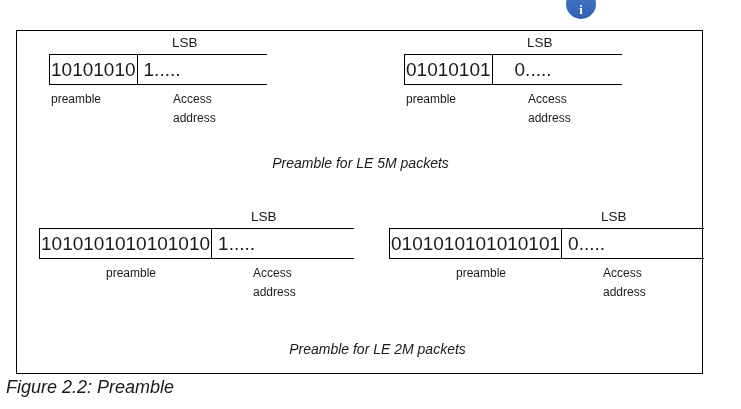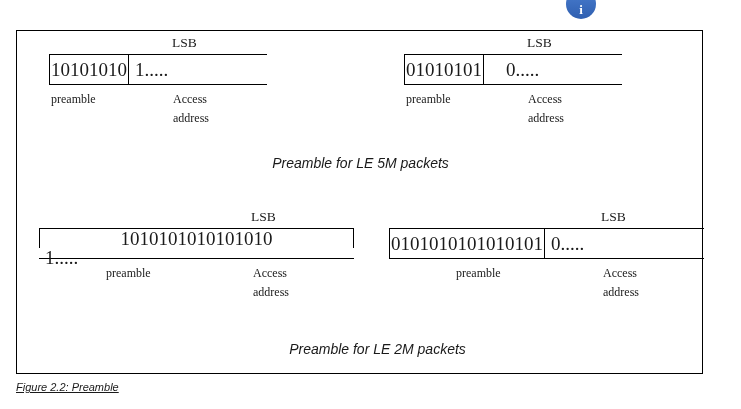--- a/index.html
+++ b/index.html
@@ -32,21 +32,21 @@
   
   .figure-frame{
     position:absolute;
     left:16px; top:30px;
     width:687px; height:344px;
     border:1.6px solid #000000;
     box-sizing:border-box;
   }
 
   
-  .packet{ position:absolute;font-family:Liberation Serif, serif; }
+  .packet{ position:absolute; }
 
   .lsb{
     position:absolute;
     font-size:13.5px;
     line-height:15px;
     white-space:nowrap;
   }
 
   .bitrow{
     position:absolute;
@@ -89,26 +89,25 @@
     position:absolute;
     font-style:italic;
     font-size:14px;
     line-height:16px;
     white-space:nowrap;
     text-align:center;
   }
 
   .figure-label{
     position:absolute;
-    left:16px; top:380px;
+    left:6px; top:380px;
     font-style:italic;
-    font-size:11px;
+    font-size:18px;
     line-height:15px;
     white-space:nowrap;
-    text-decoration:underline;
   }
 </style>
 </head>
 <body>
 
 <div class="badge">
   <span class="glyph">i</span>
 </div>
 
 <div class="figure-frame">
@@ -140,21 +139,21 @@
         <div>Access</div>
         <div>address</div>
       </div>
     </div>
   </div>
 
   <div class="caption" style="left:0; top:124px; width:687px;">Preamble for LE 5M packets</div>
 
   <div class="packet" style="left:5px; top:178px; width:340px; height:120px;">
     <div class="lsb" style="left:229px; top:0px;">LSB</div>
-    <div class="bitrow" style="left:17px; top:19px; width:315px;flex-direction:column;">
+    <div class="bitrow" style="left:17px; top:19px; width:315px;">
       <div class="cell-preamble">1010101010101010</div>
       <div class="cell-access" style="flex:1;">1.....</div>
     </div>
     <div class="labels">
       <div class="lbl" style="left:84px; top:55px;">preamble</div>
       <div class="lbl two-line" style="left:231px; top:55px;">
         <div>Access</div>
         <div>address</div>
       </div>
     </div>

